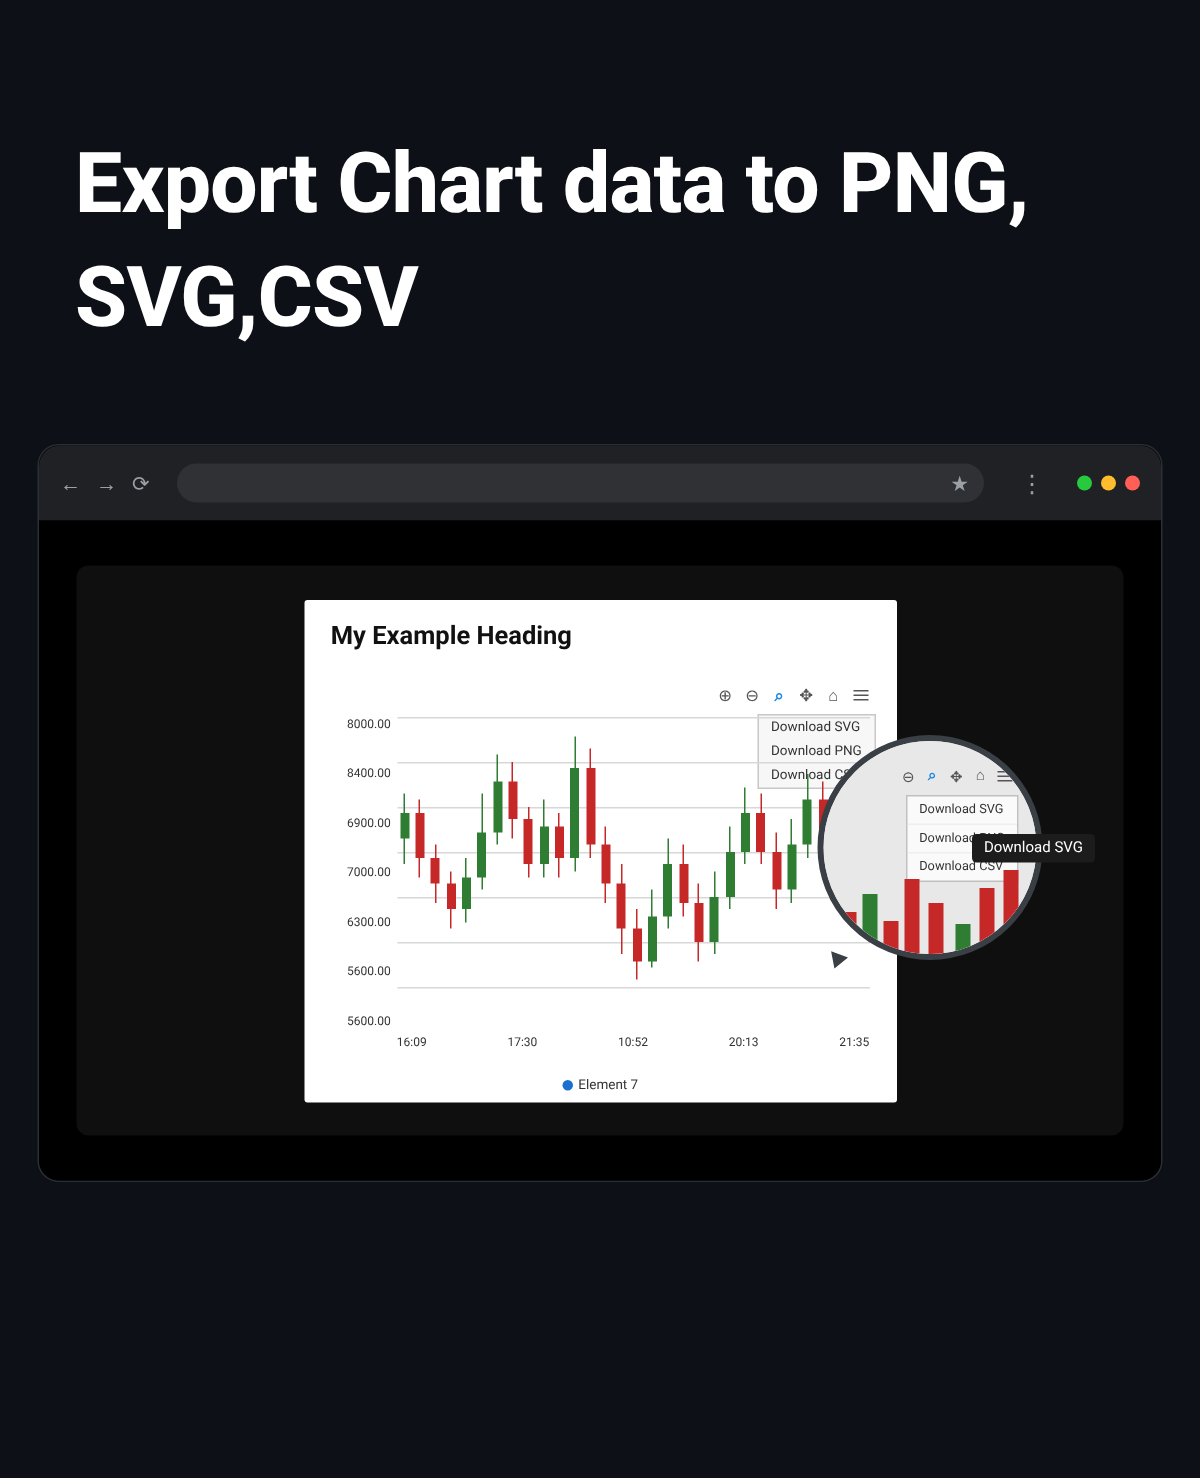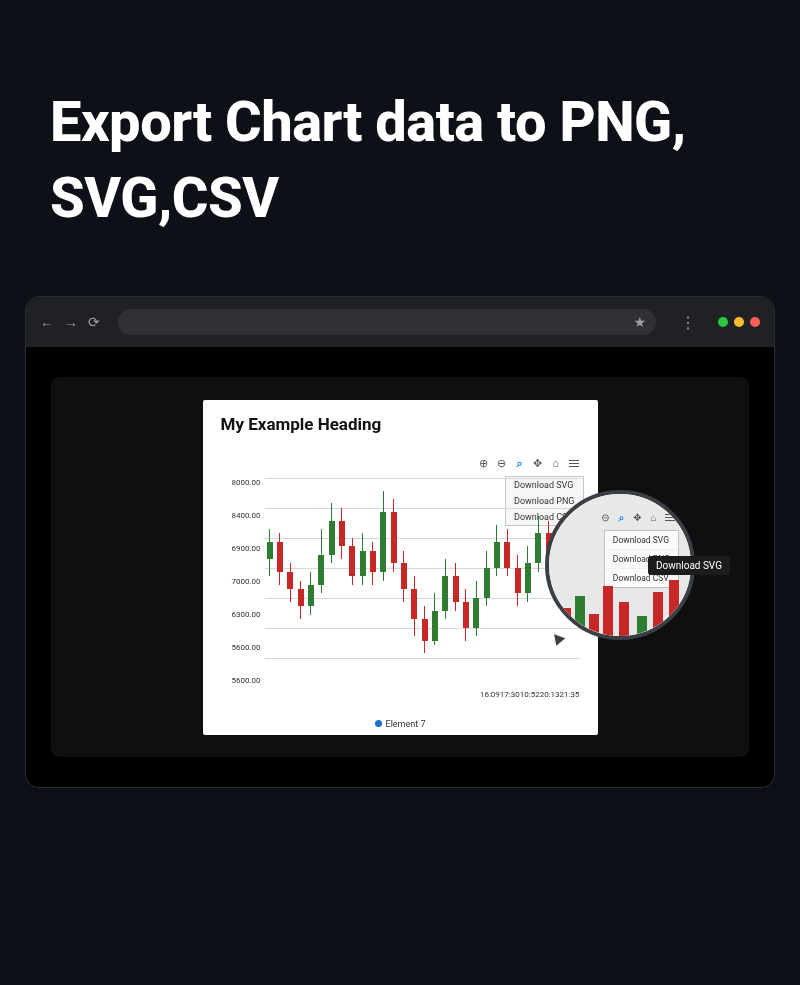--- a/index.html
+++ b/index.html
@@ -162,21 +162,21 @@
   top: 0;
   bottom: 20px;
 }
 .gridline { position:absolute; left:0; right:0; height:1px; background:#d8d8d8; }
 .x-labels {
   position: absolute;
   left: 44px;
   right: 0;
   bottom: 6px;
   display: flex;
-  justify-content: flex-end;
+  justify-content: space-between;
   font-size: 8px;
   color: #333;
 }
 .legend-row {
   position: absolute;
   bottom: 6px;
   left: 0; right: 0;
   display: flex;
   justify-content: center;
   align-items: center;

